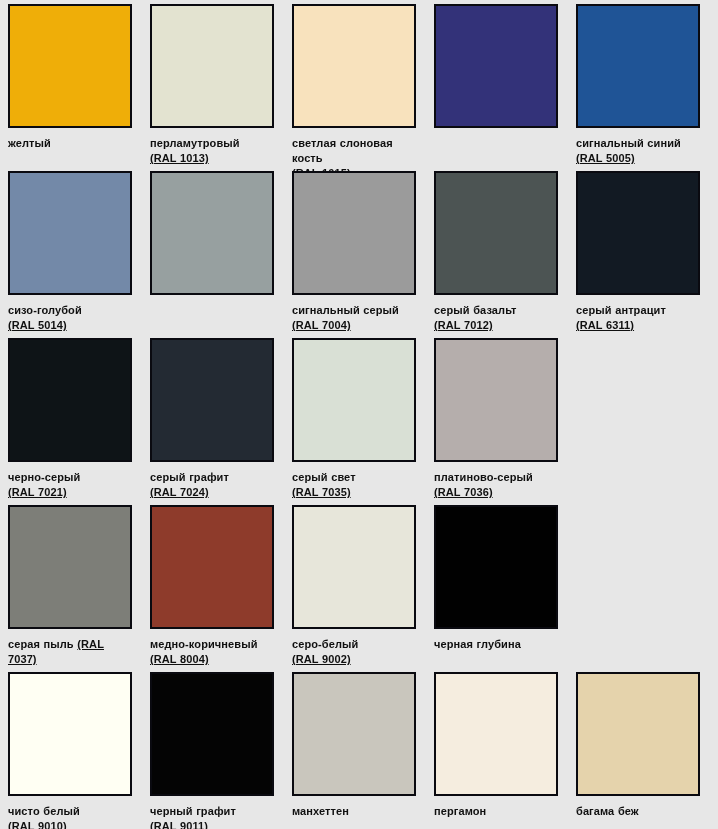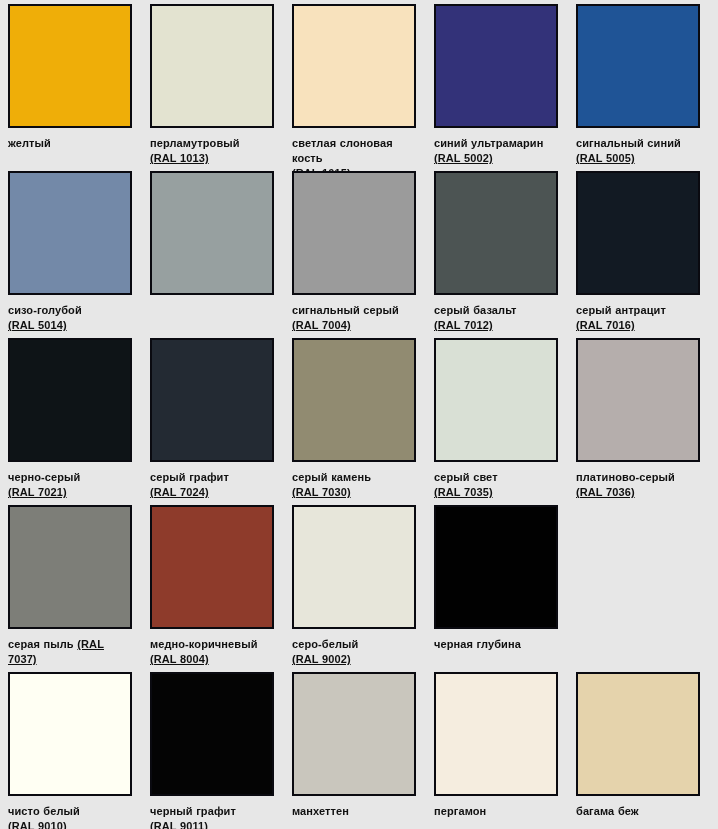--- a/index.html
+++ b/index.html
@@ -80,21 +80,20 @@
       <div class="swatch-cell">
         <div class="swatch-chip" style="background: rgb(227, 227, 208);"></div>
         <div class="swatch-caption"><span class="swatch-name">перламутровый</span><span class="swatch-code">(RAL 1013)</span></div>
       </div>
       <div class="swatch-cell">
         <div class="swatch-chip" style="background: rgb(248, 226, 189);"></div>
         <div class="swatch-caption"><span class="swatch-name">светлая слоновая кость</span><span class="swatch-code">(RAL 1015)</span></div>
       </div>
       <div class="swatch-cell">
         <div class="swatch-chip" style="background: rgb(51, 50, 121);"></div>
-        <div class="swatch-caption"><span class="swatch-name">синий ультрамарин</span><span class="swatch-code">(RAL 5002)</span></div>
       </div>
       <div class="swatch-cell">
         <div class="swatch-chip" style="background: rgb(31, 84, 150);"></div>
         <div class="swatch-caption"><span class="swatch-name">сигнальный синий</span><span class="swatch-code">(RAL 5005)</span></div>
       </div>
     </div>
     <div class="swatch-row">
       <div class="swatch-cell">
         <div class="swatch-chip" style="background: rgb(115, 137, 168);"></div>
         <div class="swatch-caption"><span class="swatch-name">сизо-голубой</span><span class="swatch-code">(RAL 5014)</span></div>
@@ -105,35 +104,31 @@
       <div class="swatch-cell">
         <div class="swatch-chip" style="background: rgb(155, 155, 155);"></div>
         <div class="swatch-caption"><span class="swatch-name">сигнальный серый</span><span class="swatch-code">(RAL 7004)</span></div>
       </div>
       <div class="swatch-cell">
         <div class="swatch-chip" style="background: rgb(76, 84, 83);"></div>
         <div class="swatch-caption"><span class="swatch-name">серый базальт</span><span class="swatch-code">(RAL 7012)</span></div>
       </div>
       <div class="swatch-cell">
         <div class="swatch-chip" style="background: rgb(18, 26, 35);"></div>
-        <div class="swatch-caption"><span class="swatch-name">серый антрацит</span><span class="swatch-code">(RAL 7016)</span></div>
+        <div class="swatch-caption"><span class="swatch-name">серый антрацит</span><span class="swatch-code">(RAL 6311)</span></div>
       </div>
     </div>
     <div class="swatch-row">
       <div class="swatch-cell">
         <div class="swatch-chip" style="background: rgb(14, 20, 23);"></div>
         <div class="swatch-caption"><span class="swatch-name">черно-серый</span><span class="swatch-code">(RAL 7021)</span></div>
       </div>
       <div class="swatch-cell">
         <div class="swatch-chip" style="background: rgb(35, 42, 51);"></div>
         <div class="swatch-caption"><span class="swatch-name">серый графит</span><span class="swatch-code">(RAL 7024)</span></div>
-      </div>
-      <div class="swatch-cell">
-        <div class="swatch-chip" style="background: rgb(145, 139, 113);"></div>
-        <div class="swatch-caption"><span class="swatch-name">серый камень</span><span class="swatch-code">(RAL 7030)</span></div>
       </div>
       <div class="swatch-cell">
         <div class="swatch-chip" style="background: rgb(217, 224, 213);"></div>
         <div class="swatch-caption"><span class="swatch-name">серый свет</span><span class="swatch-code">(RAL 7035)</span></div>
       </div>
       <div class="swatch-cell">
         <div class="swatch-chip" style="background: rgb(181, 174, 172);"></div>
         <div class="swatch-caption"><span class="swatch-name">платиново-серый</span><span class="swatch-code">(RAL 7036)</span></div>
       </div>
     </div>

